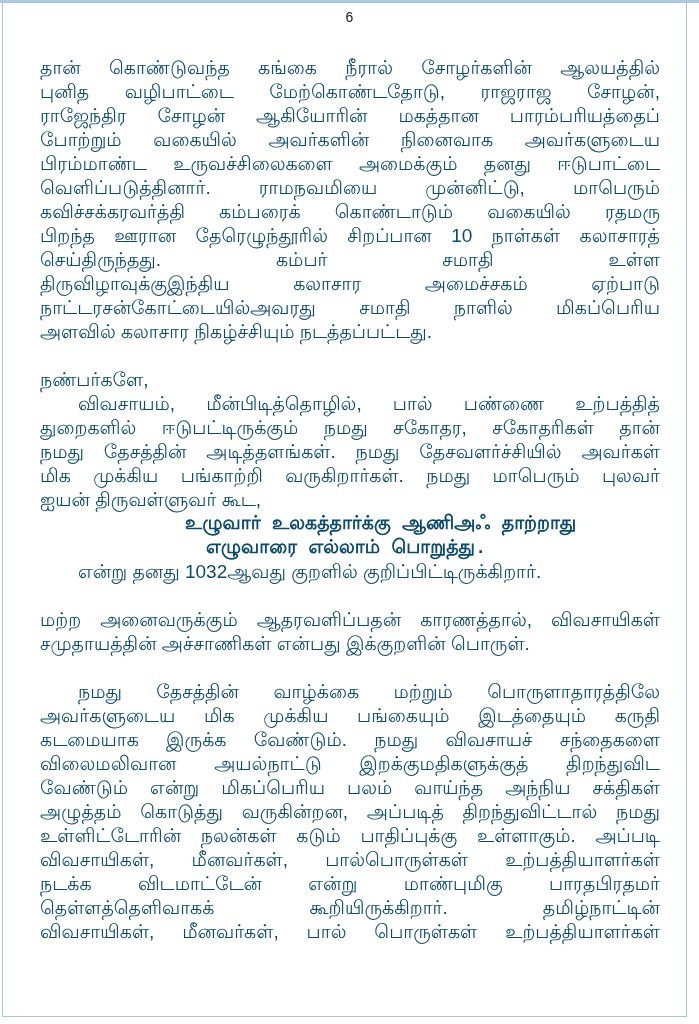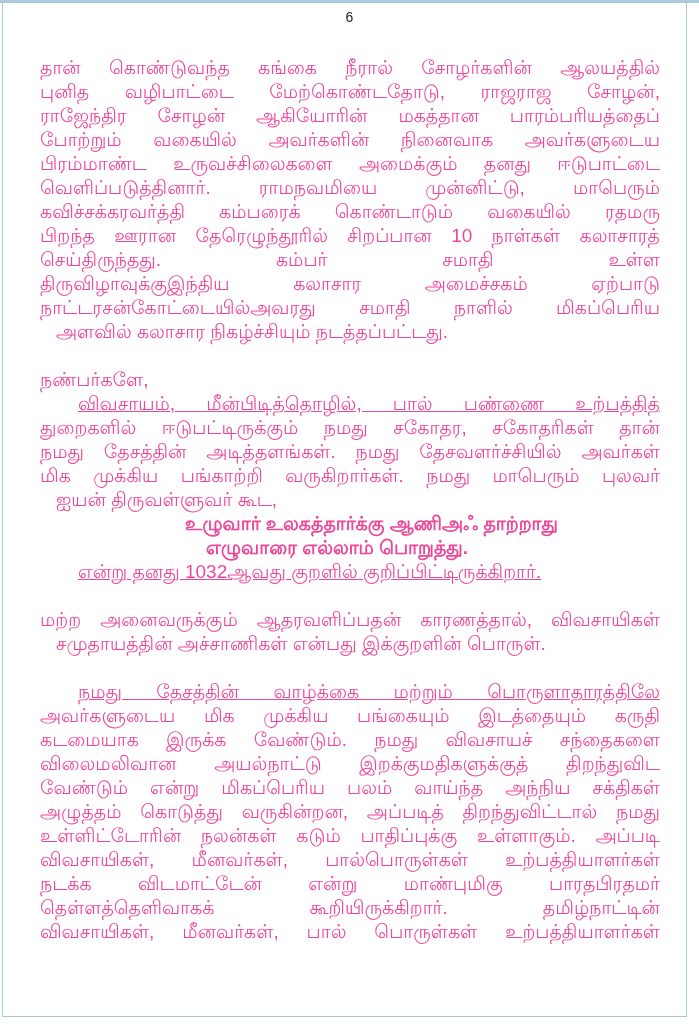--- a/index.html
+++ b/index.html
@@ -33,46 +33,45 @@
     top: 9px; left: 0; right: 0;
     text-align: center;
     font-size: 14px;
     color: #1a1a1a;
   }
   .content {
     position: absolute;
     left: 40px;
     top: 56px;
     width: 620px;
-    color: #ec4899;
+    color: #0c4a6e;
     font-size: 19px;
     line-height: 24px;
   }
   .line {
     text-align: justify;
     text-align-last: justify;
     white-space: normal;
   }
   .line.endline {
     text-align: justify;
     text-align-last: left;
-    margin-left: 16px;
   }
   .line.indent {
     text-indent: 38px;
-    text-decoration: underline;
   }
   .line.plain {
     text-align: left;
     text-align-last: left;
   }
   .kural-line {
     font-weight: 700;
     text-align: left;
     text-align-last: left;
+    font-family: Liberation Mono, monospace;
   }
   .spacer {
     height: 24px;
   }
 </style>
 </head>
 <body>
 
 <div class="page">
   <div class="top-band"></div>

